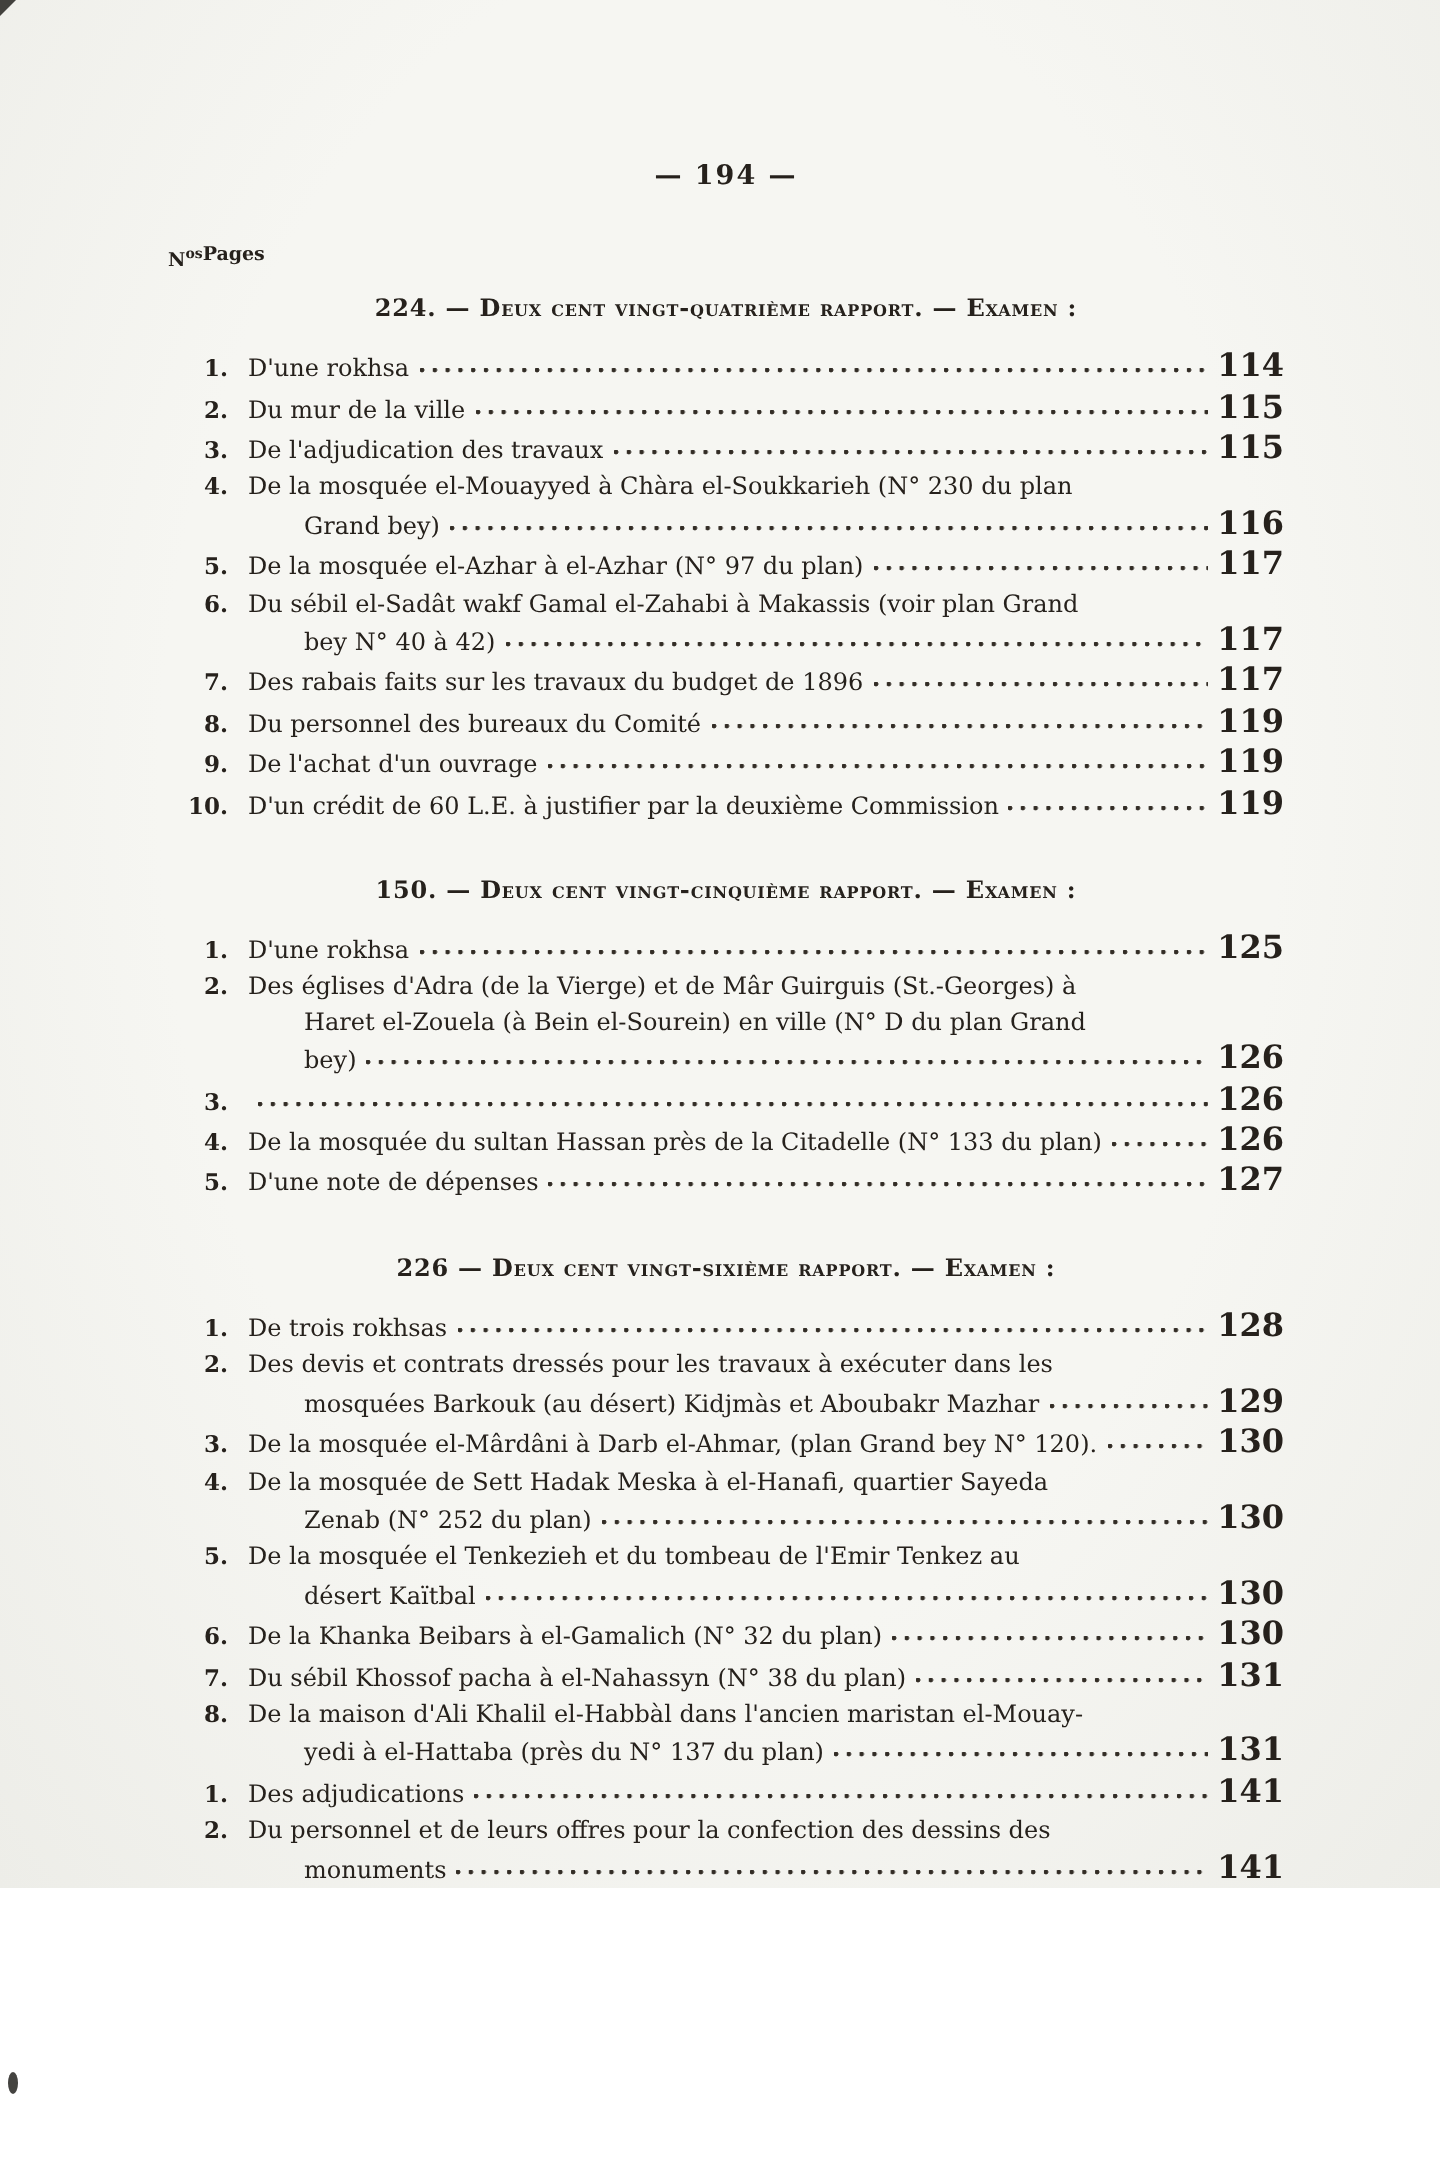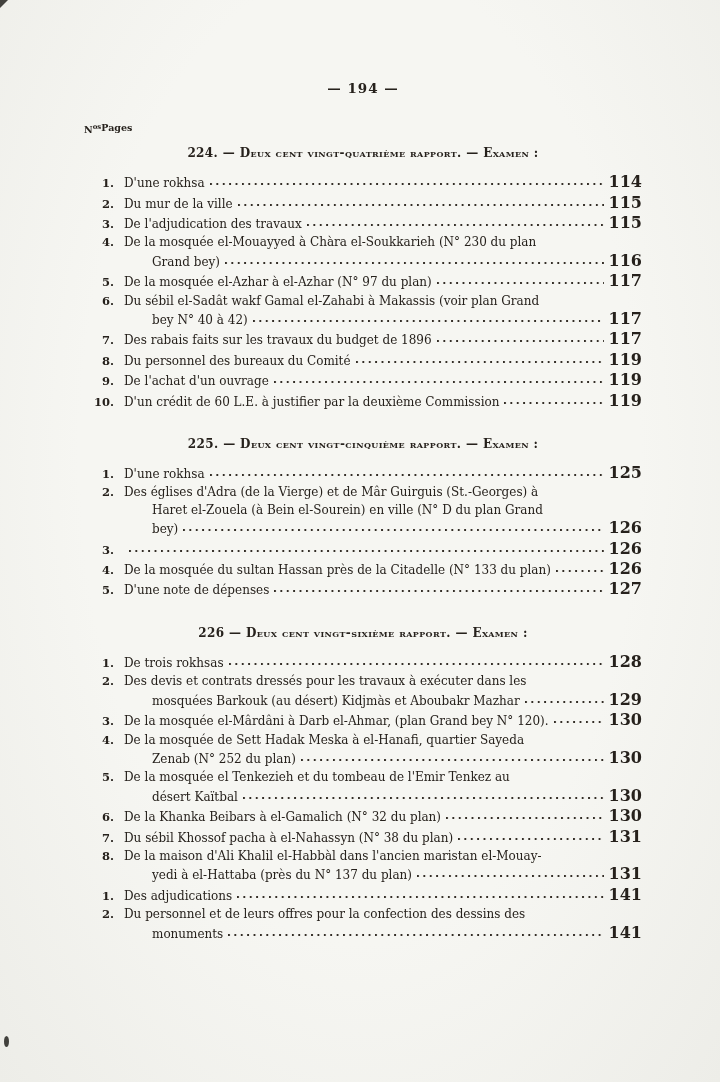--- a/index.html
+++ b/index.html
@@ -5,21 +5,21 @@
   * { margin:0; padding:0; box-sizing:border-box; }
   html,body { width:720px; height:1082px; }
   body {
     background:#ededе8;
     font-family:"DejaVu Serif","Liberation Serif",serif;
     color:#26211c;
     overflow:hidden;
   }
   .page {
     position:relative;
-    width:720px; height:1082px;
+    width:720px; height:944px;
     padding:80px 78px 0 84px;
     background: radial-gradient(ellipse at 50% 42%, #f6f6f2 55%, #edede8 100%);
   }
   .page-number {
     text-align:center;
     font-size:13.5px;
     font-weight:700;
     letter-spacing:1px;
   }
   .col-headers {
@@ -178,21 +178,21 @@
               <span class="num">10.</span>
               <span class="txt">D'un crédit de 60 L.E. à justifier par la deuxième Commission</span>
               <span class="leader"></span>
               <span class="pg">119</span>
             </div>
           </div>
         </div>
   </section>
 
   <section class="toc-section">
-    <h2 class="section-heading">225. — Deux cent vingt-cinquième rapport. — Examen :</h2>
+    <h2 class="section-heading">150. — Deux cent vingt-cinquième rapport. — Examen :</h2>
     <div class="items">
           <div class="toc-item">
             <div class="row">
               <span class="num">1.</span>
               <span class="txt">D'une rokhsa</span>
               <span class="leader"></span>
               <span class="pg">125</span>
             </div>
           </div>
           <div class="toc-item">

